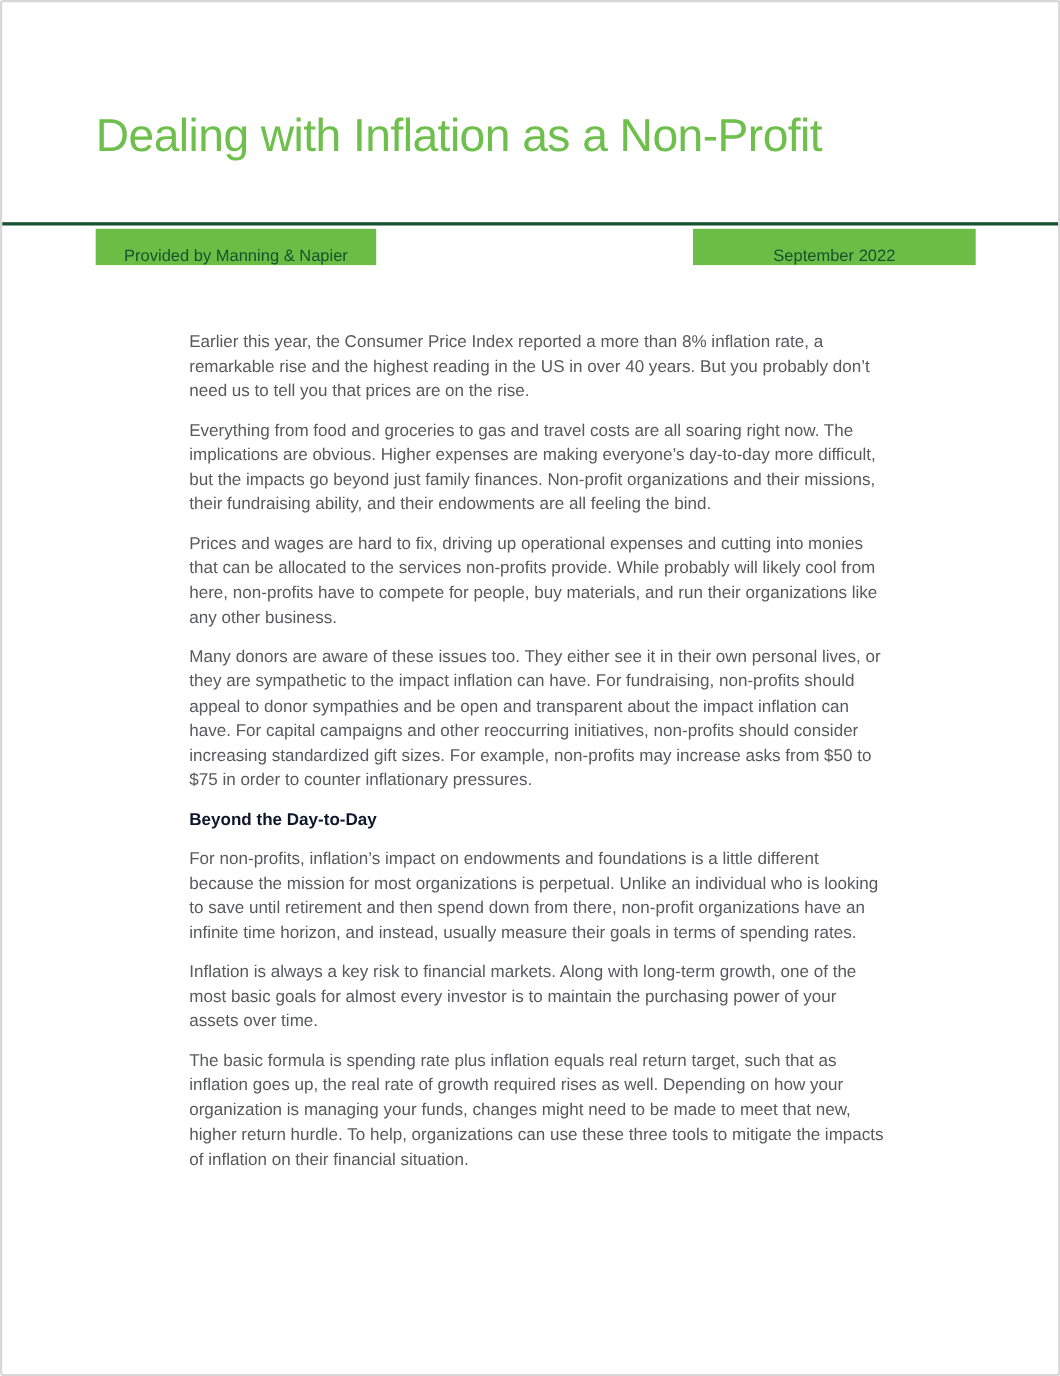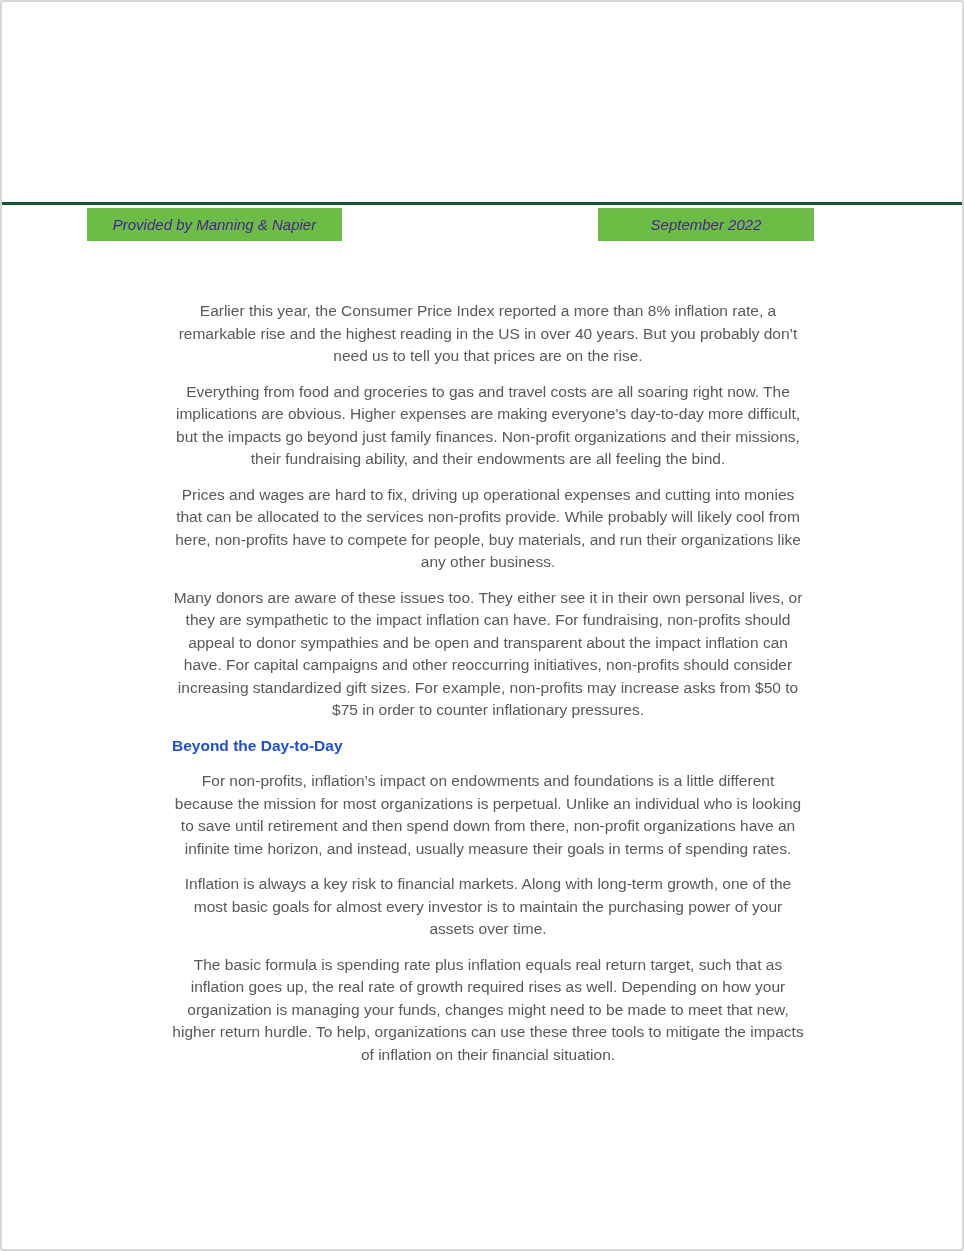--- a/index.html
+++ b/index.html
@@ -35,55 +35,54 @@
     right: 0;
     top: 200px;
     height: 3px;
     background: #145231;
   }
   .tag {
     position: absolute;
     top: 206px;
     height: 33px;
     background: #6cbd45;
-    color: #4c1d95;
+    color: #14532d;
     font-size: 15px;
     display: flex;
-    align-items: center;
+    align-items: flex-end;
     justify-content: center;
-    font-style: italic;
   }
   .tag-left  { left: 85px;  width: 255px; }
-  .tag-right { left: 596px; width: 216px; }
+  .tag-right { left: 628px; width: 257px; }
   .article {
     position: absolute;
     left: 170px;
     top: 298px;
     width: 632px;
     color: #58595b;
     font-size: 15.5px;
     line-height: 22.5px;
   }
   .article p {
     margin: 0 0 13px 0;
-    text-align: center;
   }
   .article h2 {
     margin: 0 0 13px 0;
     font-size: 15.5px;
     line-height: 22.5px;
     font-weight: bold;
-    color: #1d4ed8;
+    color: #0f172a;
   }
 </style>
 </head>
 <body>
 
 <div class="page">
 
+  <h1 class="doc-title">Dealing with Inflation as a Non-Profit</h1>
 
   <div class="header-rule"></div>
 
   <div class="tag tag-left">
     <span>Provided by Manning &amp; Napier</span>
   </div>
 
   <div class="tag tag-right">
     <span>September 2022</span>
   </div>

